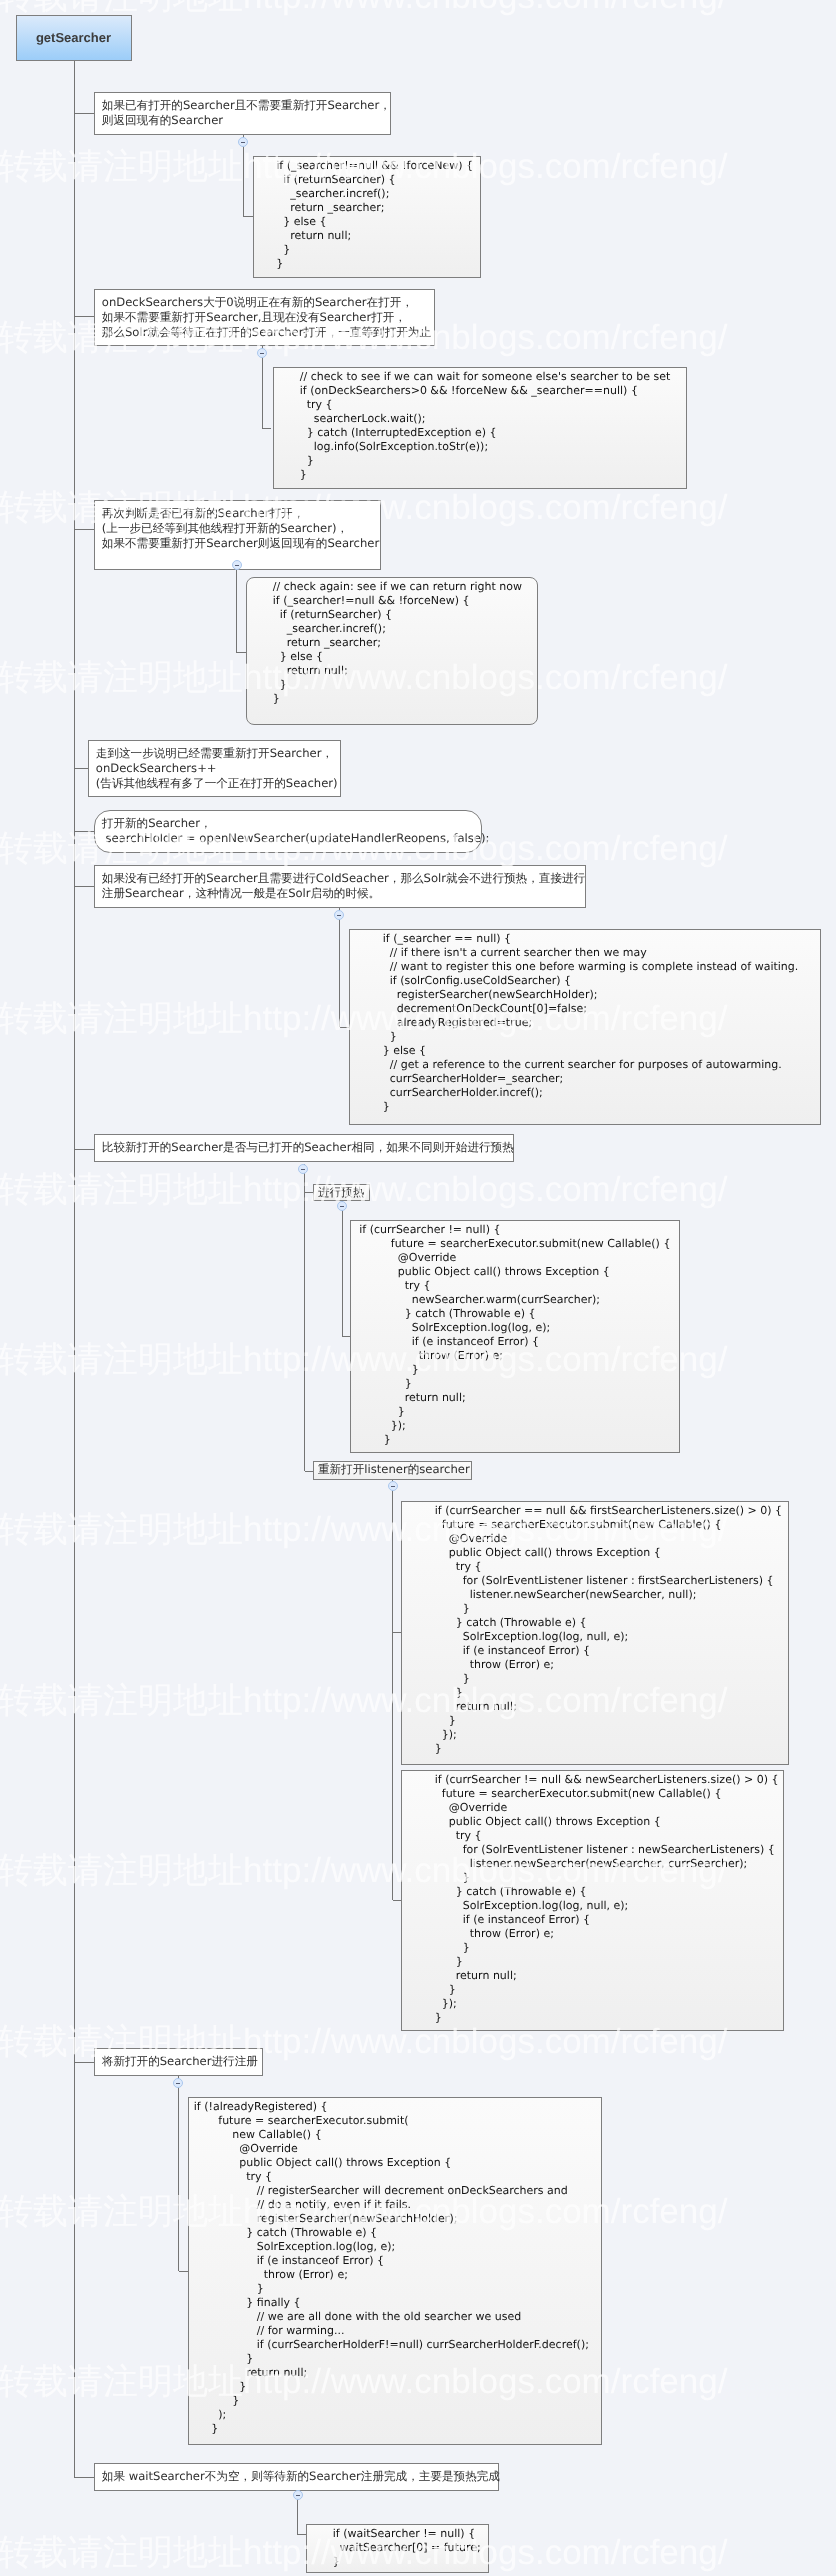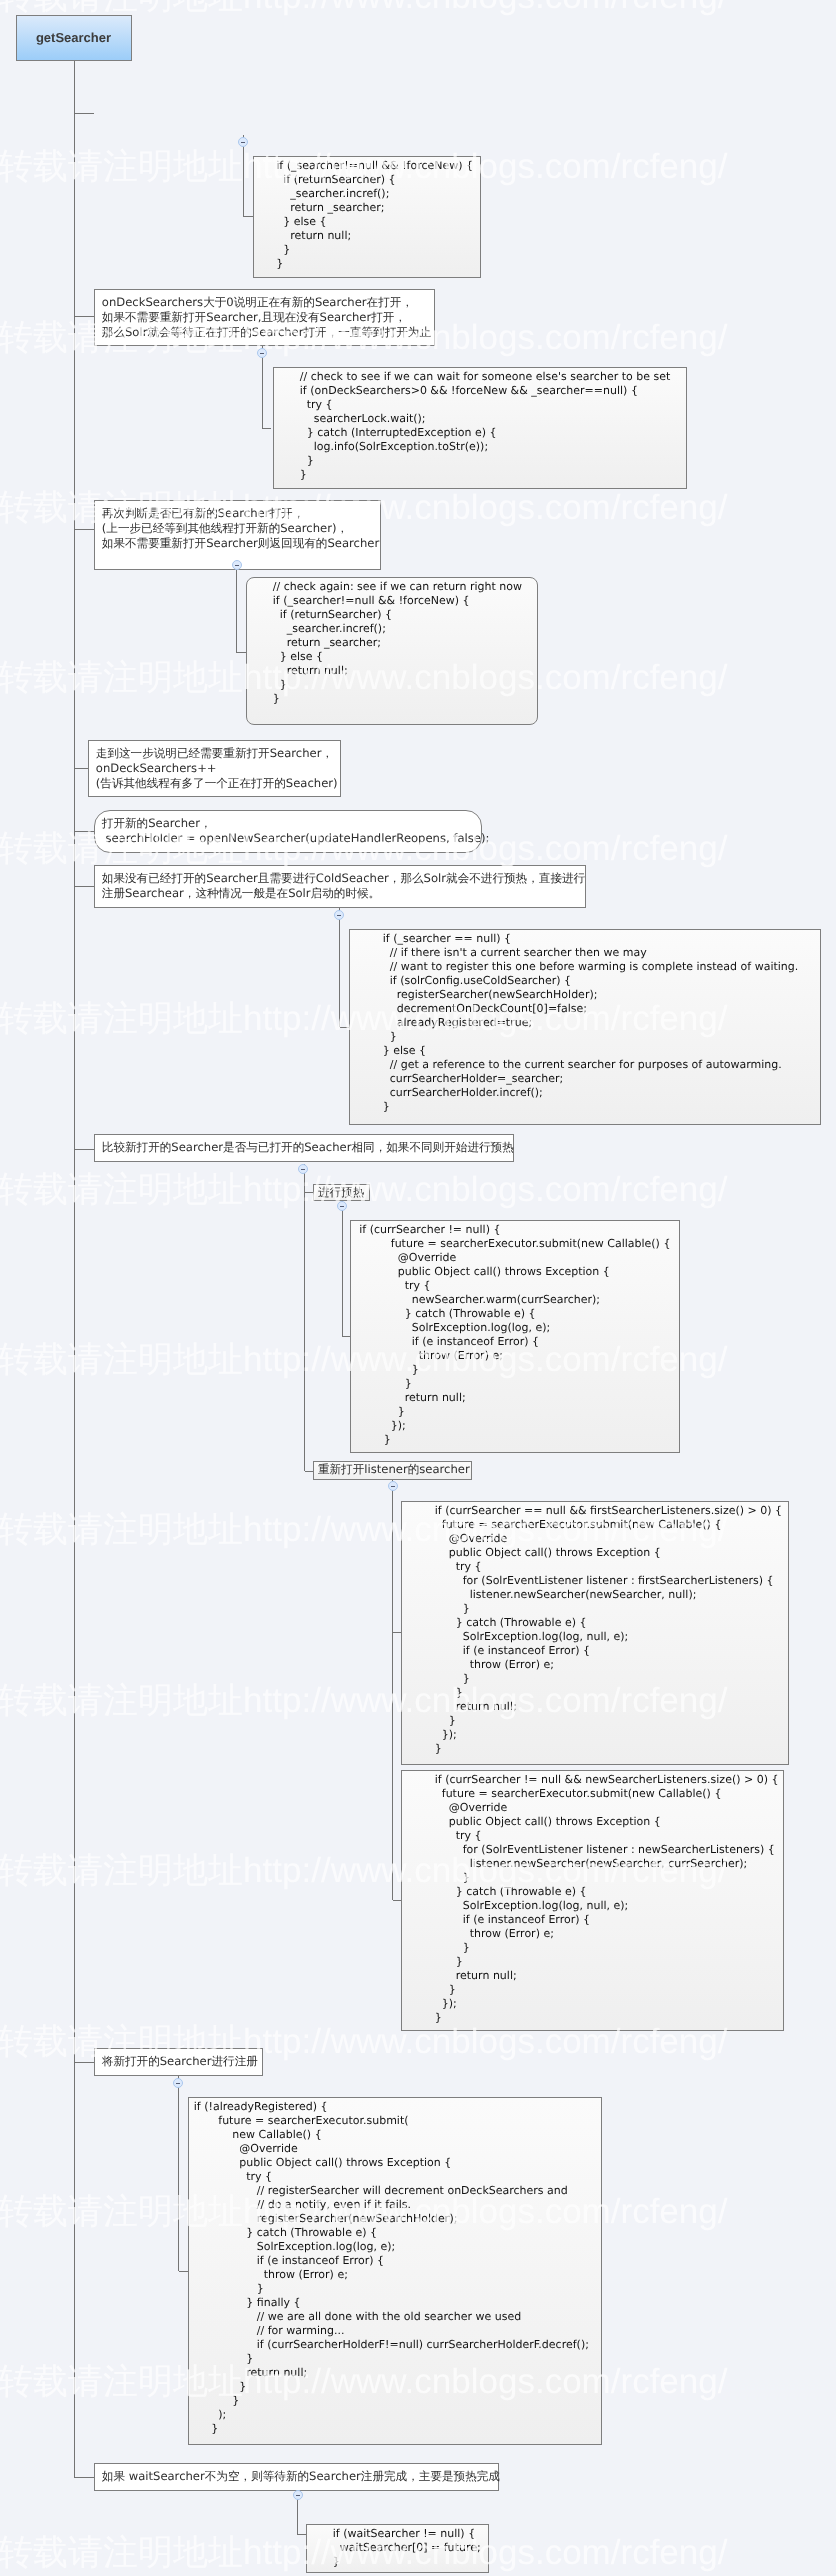--- a/index.html
+++ b/index.html
@@ -84,20 +84,22 @@
     <polyline points="353.5,1239 353.5,1379.5 361,1379.5" fill="none" stroke="#6f6f6f" stroke-width="1" shape-rendering="crispEdges"></polyline>
     <polyline points="405.5,1528 405.5,1685.5 414,1685.5" fill="none" stroke="#6f6f6f" stroke-width="1" shape-rendering="crispEdges"></polyline>
     <polyline points="405.5,1685.5 405.5,1961.5 414,1961.5" fill="none" stroke="#6f6f6f" stroke-width="1" shape-rendering="crispEdges"></polyline>
     <polyline points="184.5,2141 184.5,2344.5 194,2344.5" fill="none" stroke="#6f6f6f" stroke-width="1" shape-rendering="crispEdges"></polyline>
     <polyline points="307.5,2569 307.5,2616.5 316,2616.5" fill="none" stroke="#6f6f6f" stroke-width="1" shape-rendering="crispEdges"></polyline>
   </svg>
 <div id="canvas">
     <div class="node root" style="left: 15.5px; top: 14.5px; width: 116px; height: 46px;">
       <span>getSearcher</span>
     </div>
+    <div class="node topic" style="left: 94px; top: 92px; width: 297px; height: 43px;"><span>如果已有打开的Searcher且不需要重新打开Searcher，
+则返回现有的Searcher</span></div>
     <div class="node code" style="left: 253px; top: 156px; width: 228px; height: 122px;"><span>     if (_searcher!=null &amp;&amp; !forceNew) {
        if (returnSearcher) {
          _searcher.incref();
          return _searcher;
        } else {
          return null;
        }
      }</span></div>
     <div class="node topic" style="left: 94px; top: 289px; width: 341px; height: 57px;"><span>onDeckSearchers大于0说明正在有新的Searcher在打开，
 如果不需要重新打开Searcher,且现在没有Searcher打开，

